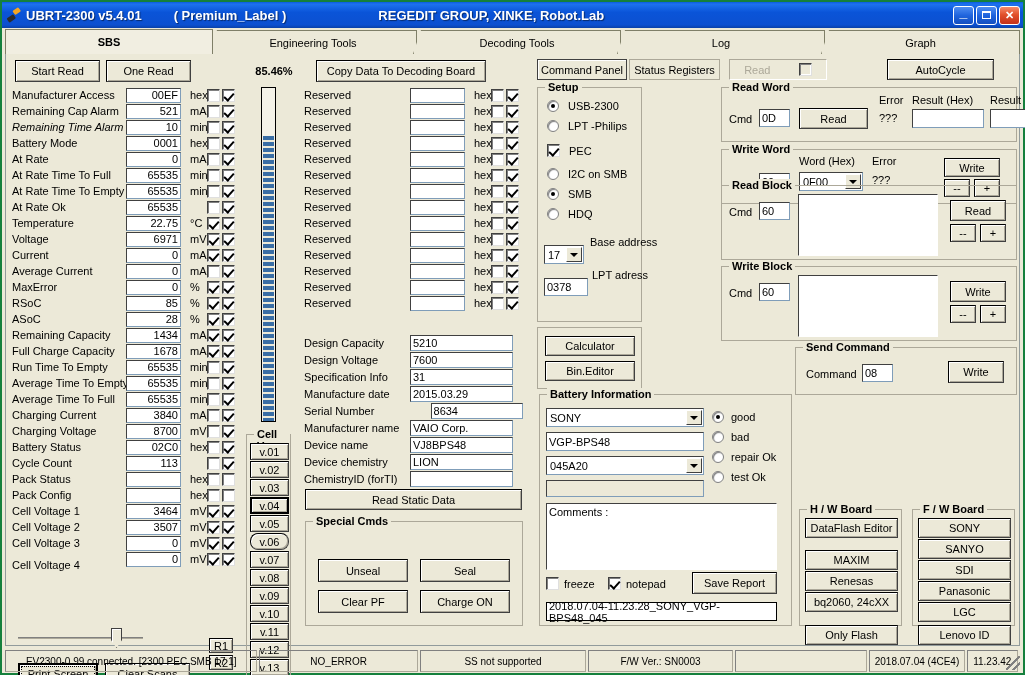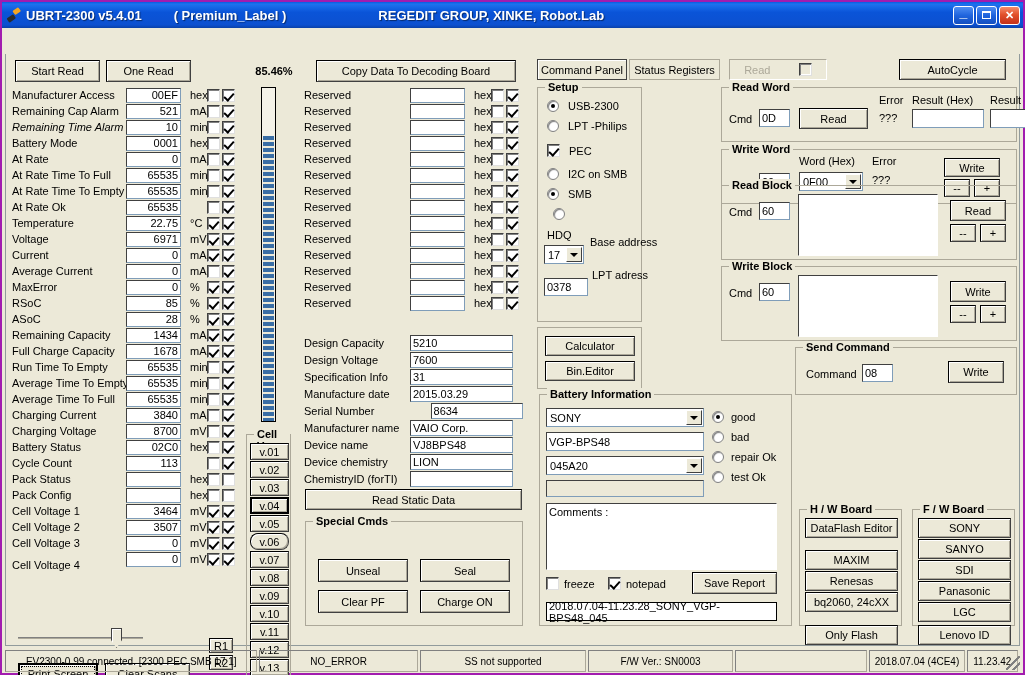--- a/index.html
+++ b/index.html
@@ -5,21 +5,21 @@
   * { box-sizing: border-box; }
   html, body { margin:0; padding:0; }
   body {
     width:1025px; height:675px; overflow:hidden;
     font-family:"Liberation Sans", sans-serif;
     font-size:11px;
     background:#0a246a;
   }
   .window {
     position:absolute; left:0; top:0; width:1025px; height:675px;
-    border:2px solid #a21caf;
+    border:2px solid #15803d;
     background:#ece9d8;
   }
   
   .titlebar {
     position:absolute; left:0; top:0; width:1021px; height:26px;
     background:linear-gradient(to bottom,#0a5ce0 0%,#1d72ef 8%,#0a54d8 40%,#0c50d0 88%,#0a41a8 100%);
     display:flex; align-items:center;
   }
   .title-icon {
     width:16px; height:16px; margin:0 4px 0 4px; position:relative; flex:none;
@@ -144,33 +144,50 @@
       <div class="wb">
           <span style="display:block;margin-top:-6px;font-size:14px;">_</span>
         </div>
       <div class="wb">
         <span style="display:block;width:9px;height:8px;border:1px solid #fff;border-top-width:2px;"></span>
       </div>
       <div class="wb close">✕</div>
     </div>
   </div>
 
+  <div class="tabstrip">
+    <div class="tab active" style="left:0px;width:208px;top:-1px;">
+      <span>SBS</span>
+    </div>
+    <div class="tab tab-clip" style="left:204px;width:208px;">
+      <span>Engineering Tools</span>
+    </div>
+    <div class="tab tab-clip" style="left:408px;width:208px;">
+      <span>Decoding Tools</span>
+    </div>
+    <div class="tab tab-clip" style="left:612px;width:208px;">
+      <span>Log</span>
+    </div>
+    <div class="tab tab-clip" style="left:816px;width:199px;">
+      <span>Graph</span>
+    </div>
+  </div>
 
   <div class="body">
 
     <div class="btn" style="position:absolute;left:9px;top:6px;width:85px;height:22px;">
       <span>Start Read</span>
     </div>
     <div class="btn" style="position:absolute;left:100px;top:6px;width:85px;height:22px;">
       <span>One Read</span>
     </div>
     <div style="position:absolute;left:240px;top:11px;width:56px;text-align:center;font-weight:bold;font-size:11px;">
       <span>85.46%</span>
     </div>
-    <div class="btn" style="position:absolute;left:310px;top:6px;width:200px;height:22px;justify-content:center;">
+    <div class="btn" style="position:absolute;left:310px;top:6px;width:170px;height:22px;justify-content:center;">
       <span>Copy Data To Decoding Board</span>
     </div>
 
     <div class="vbar" style="left:255px;top:33px;width:15px;height:335px;">
       <div class="fill" style="height:85.46%;"></div>
     </div>
 
     <div id="sbs-table" style="position:absolute;left:0px;top:33px;width:240px;">
         <div class="drow">
           <span class="nm" style="width: 120px;">Manufacturer Access</span>
@@ -802,21 +819,21 @@
       <div class="btn" style="position:absolute;left:0;top:0;width:90px;height:21px;border:1px solid #404040;box-shadow:inset 1px 1px 0 #fff;">
         <span>Command Panel</span>
       </div>
       <div class="btn" style="position:absolute;left:92px;top:0;width:91px;height:21px;border:1px solid #aca899;box-shadow:none;background:#ece9d8;">
         <span>Status Registers</span>
       </div>
       <div style="position:absolute;left:192px;top:0;width:98px;height:21px;border:1px solid #fff;border-top-color:#aca899;border-left-color:#aca899;display:flex;align-items:center;justify-content:space-around;">
         <span style="color:#aca899;">Read</span>
         <span class="cb dis"></span>
       </div>
-      <div class="btn" style="position:absolute;left:362px;top:0;width:107px;height:21px;">
+      <div class="btn" style="position:absolute;left:350px;top:0;width:107px;height:21px;">
         <span>AutoCycle</span>
       </div>
     </div>
 
     <div class="grp2" style="left:531px;top:33px;width:105px;height:235px;">
       <span class="cap">Setup</span>
       <div id="setup-options" style="position:absolute;left:9px;top:12px;width:95px;">
           <div style="position: absolute; left: 0px; top: 0px; display: flex; align-items: center; gap: 9px;">
             <span class="rb on"></span>
             <span class="lbl">USB-2300</span>
@@ -830,21 +847,21 @@
             <span class="lbl">PEC</span>
           </div>
           <div style="position: absolute; left: 0px; top: 68px; display: flex; align-items: center; gap: 9px;">
             <span class="rb"></span>
             <span class="lbl">I2C on SMB</span>
           </div>
           <div style="position: absolute; left: 0px; top: 88px; display: flex; align-items: center; gap: 9px;">
             <span class="rb on"></span>
             <span class="lbl">SMB</span>
           </div>
-          <div style="position: absolute; left: 0px; top: 108px; display: flex; align-items: center; gap: 9px; flex-direction: column;">
+          <div style="position: absolute; left: 0px; top: 108px; display: flex; align-items: center; gap: 9px;">
             <span class="rb"></span>
             <span class="lbl">HDQ</span>
           </div>
         </div>
       <div class="combo" style="position:absolute;left:6px;top:157px;width:40px;height:19px;">
         <span>17</span>
         <span class="arrow">
             <i class="caret"></i>
           </span>
       </div>

